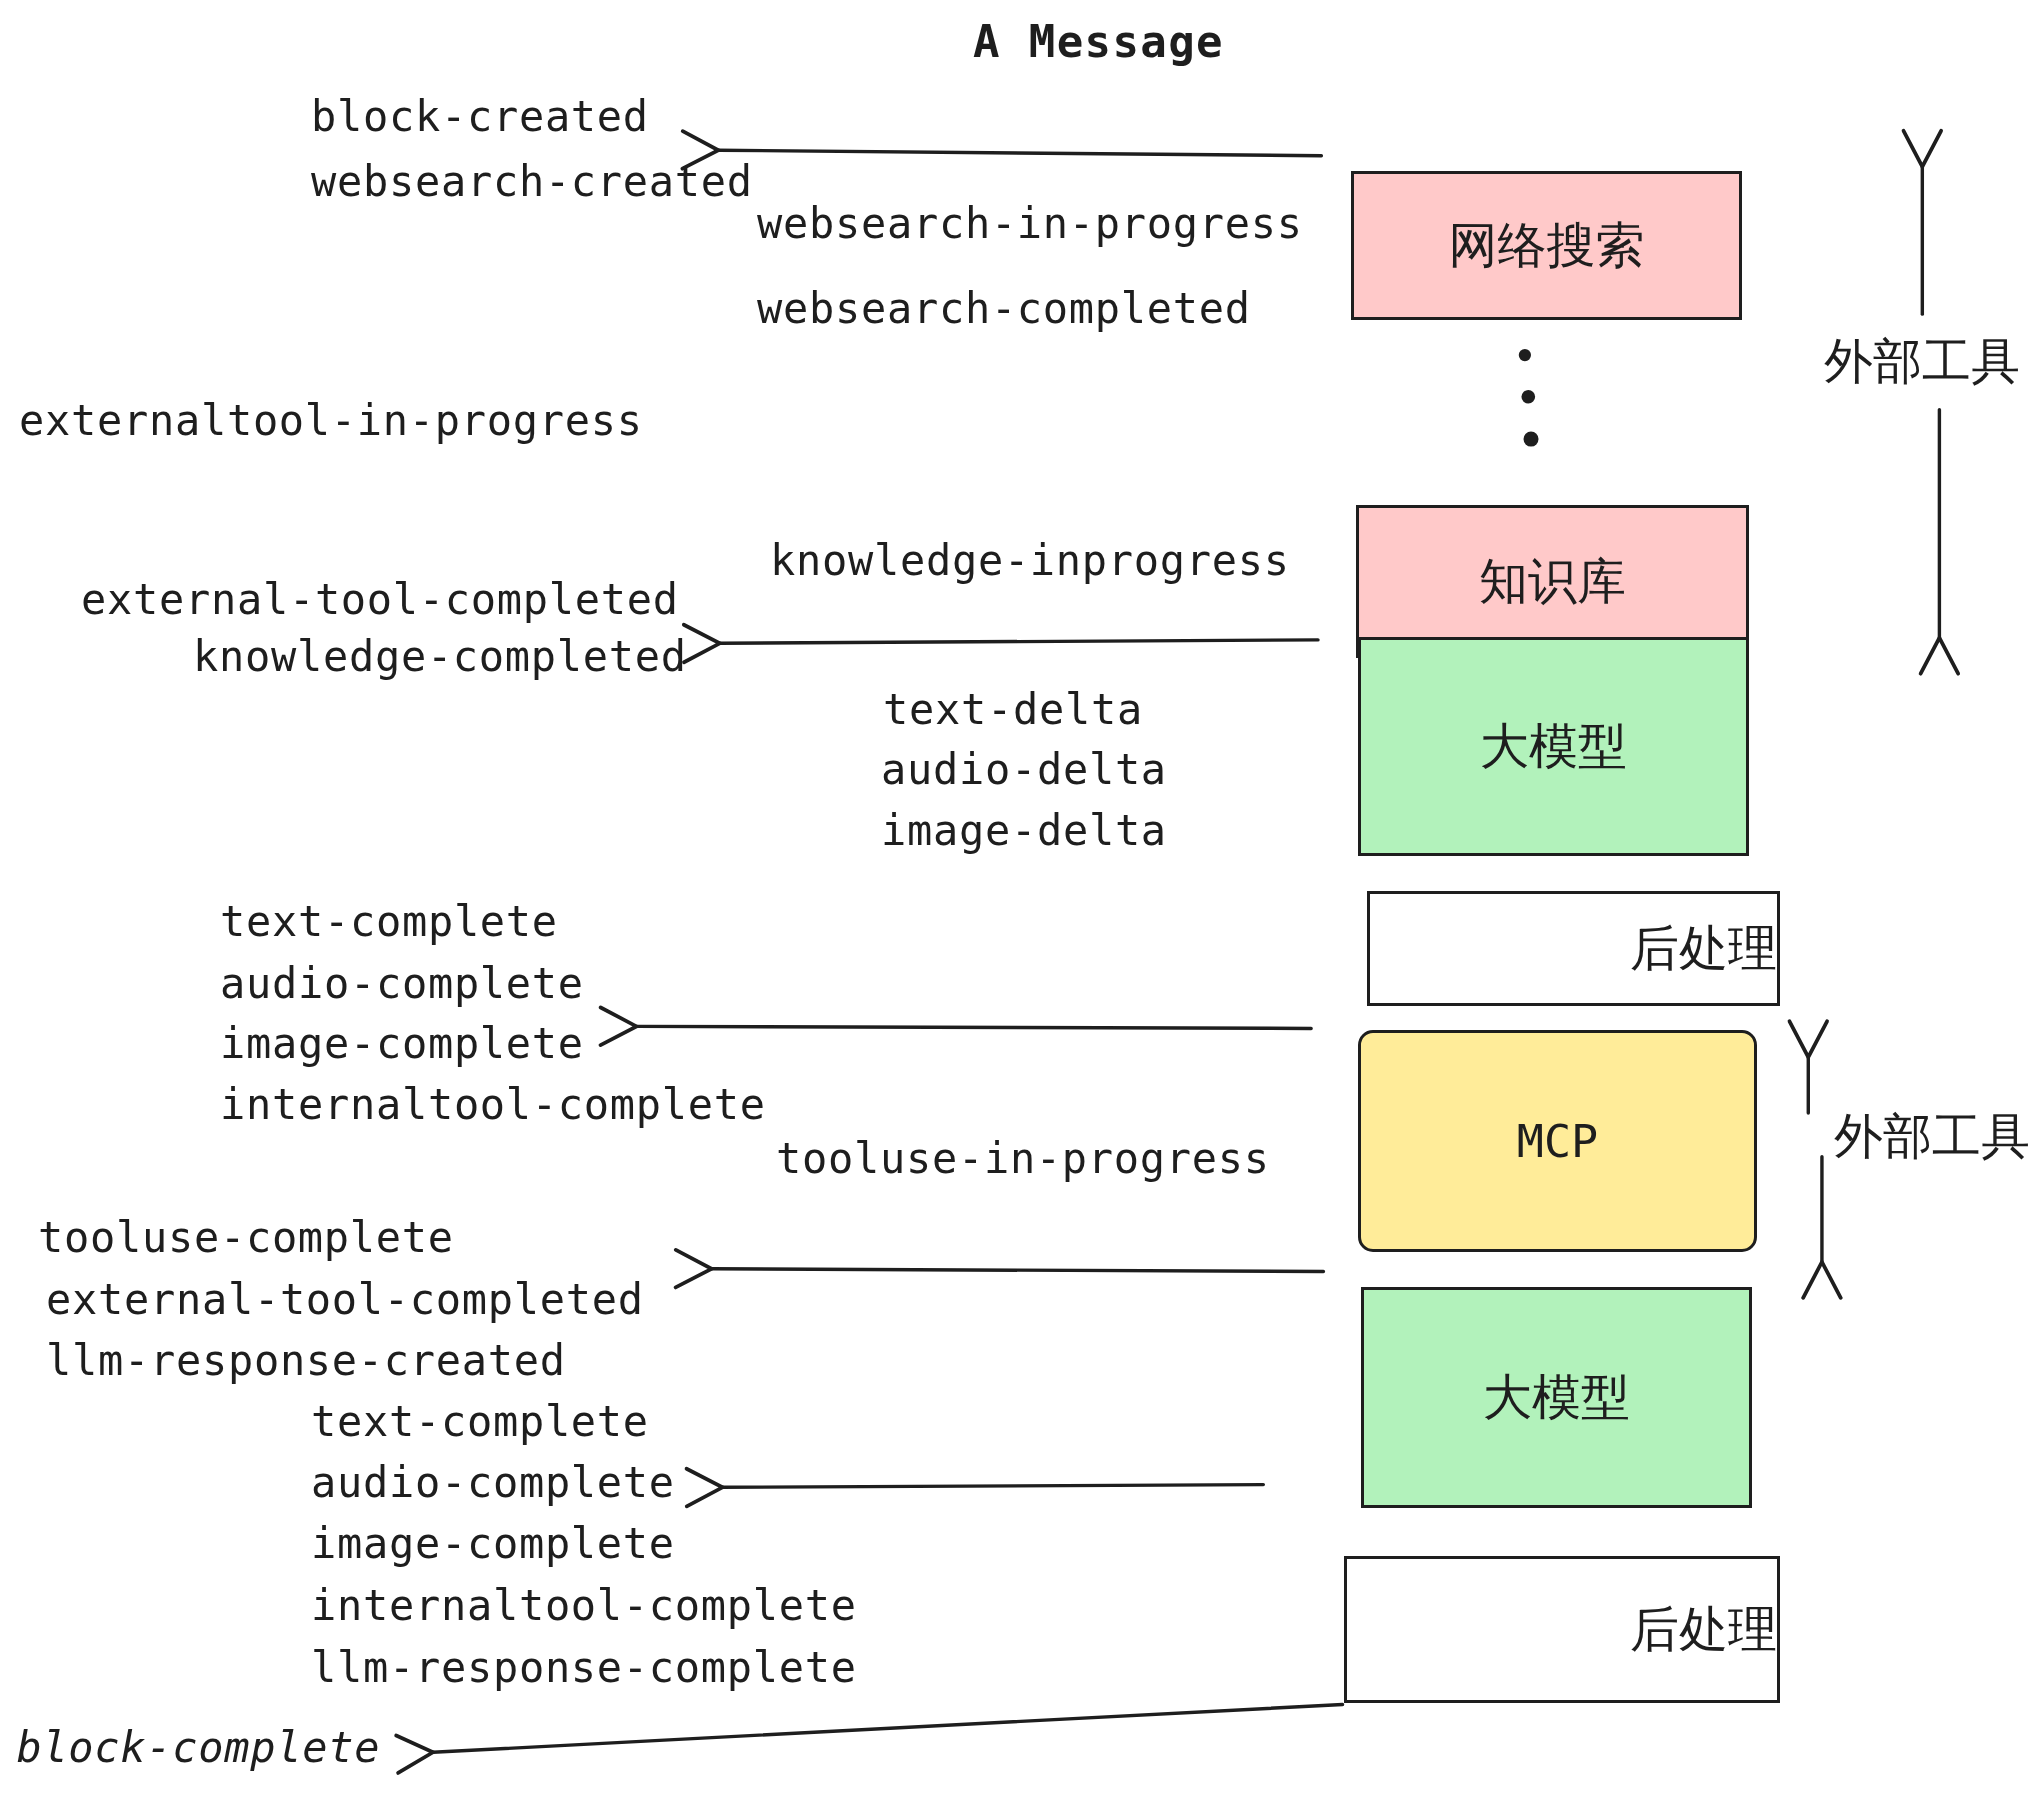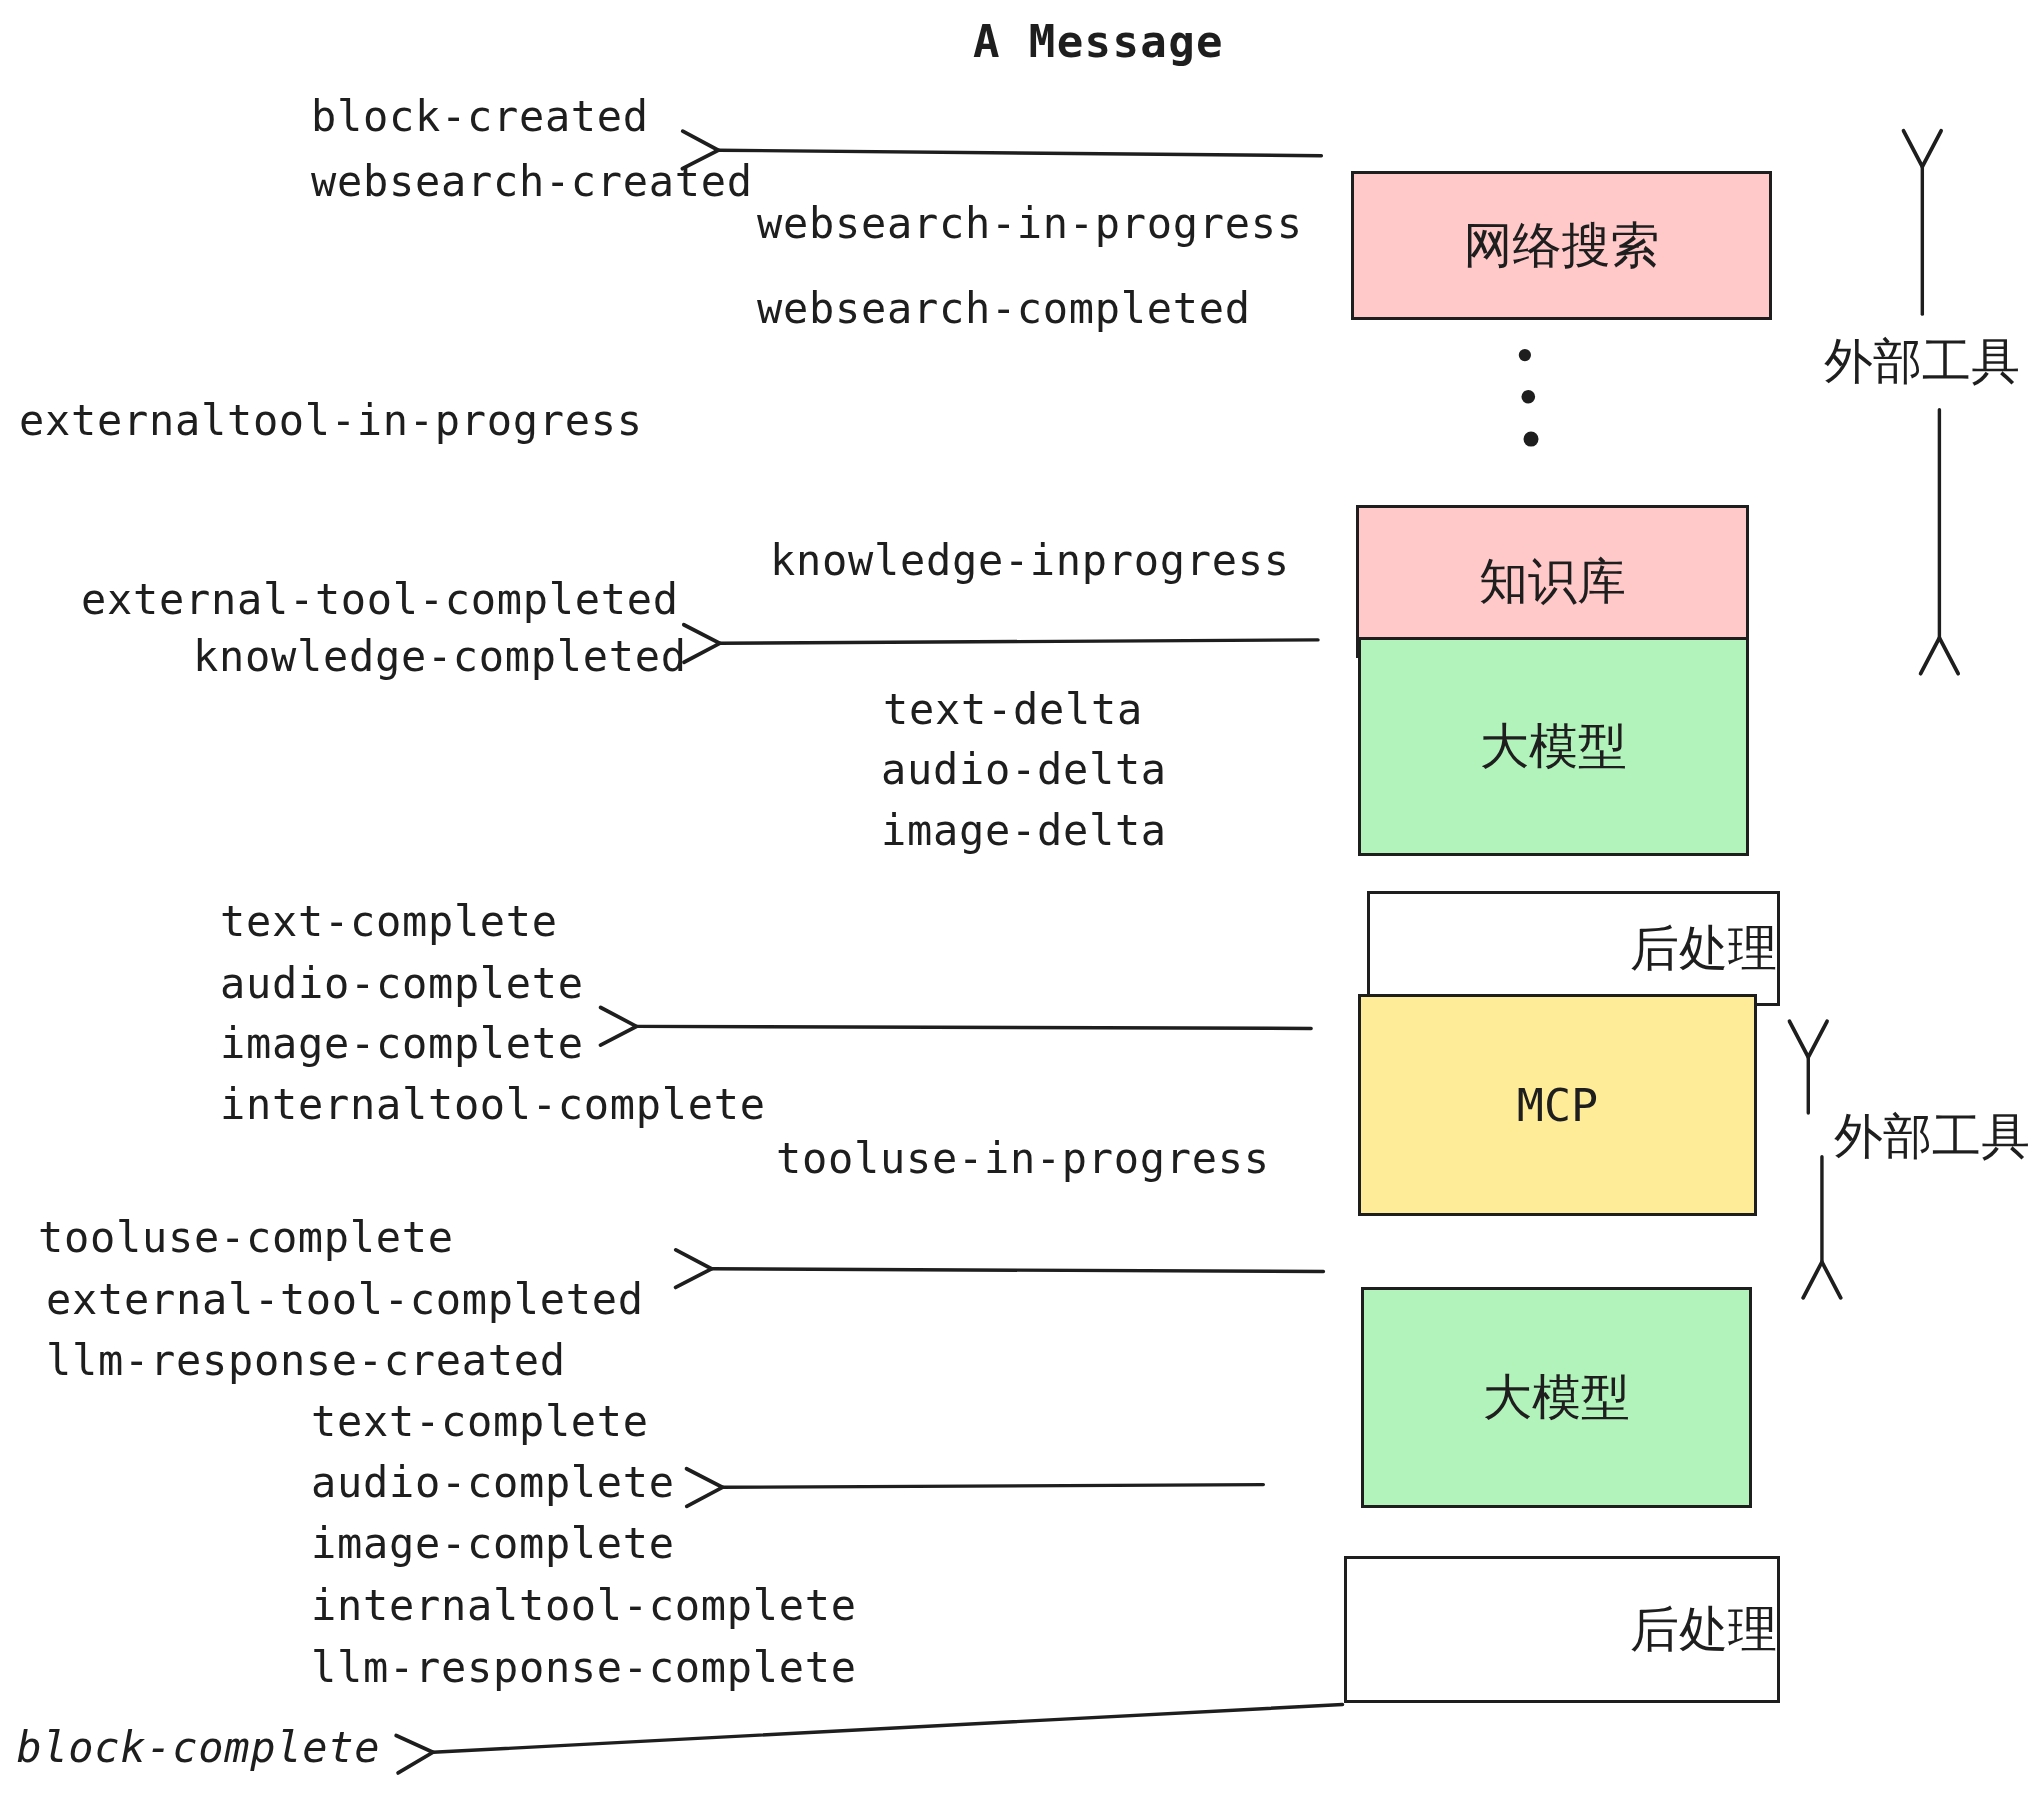--- a/index.html
+++ b/index.html
@@ -90,37 +90,37 @@
 
     <g fill="#1e1e1e">
       <circle cx="2233" cy="520" r="9"></circle>
       <circle cx="2238" cy="581" r="10"></circle>
       <circle cx="2242" cy="643" r="11"></circle>
     </g>
   </svg>
 
   <div class="title" style="left:973px; top:42px;">A Message</div>
 
-  <div class="box fill-pink" style="left:1351px; top:171px; width:421px; height:149px;">
+  <div class="box fill-pink" style="left:1351px; top:171px; width:391px; height:149px;">
     <span class="lbl">网络搜索</span>
   </div>
 
   <div class="box fill-pink" style="left:1356px; top:505px; width:393px; height:153px;">
     <span class="lbl">知识库</span>
   </div>
 
   <div class="box fill-green" style="left:1358px; top:637px; width:391px; height:219px;">
     <span class="lbl">大模型</span>
   </div>
 
   <div class="box fill-white" style="left:1367px; top:891px; width:413px; height:115px;">
     <span class="lbl">后处理</span>
   </div>
 
-  <div class="box fill-yellow" style="left:1358px; top:994px; width:399px; height:222px;">
+  <div class="box fill-yellow" style="left:1358px; top:1030px; width:399px; height:222px;border-radius:15px;">
     <span class="lbl mono">MCP</span>
   </div>
 
   <div class="box fill-green" style="left:1361px; top:1287px; width:391px; height:221px;">
     <span class="lbl">大模型</span>
   </div>
 
   <div class="box fill-white" style="left:1344px; top:1556px; width:436px; height:147px;">
     <span class="lbl">后处理</span>
   </div>

